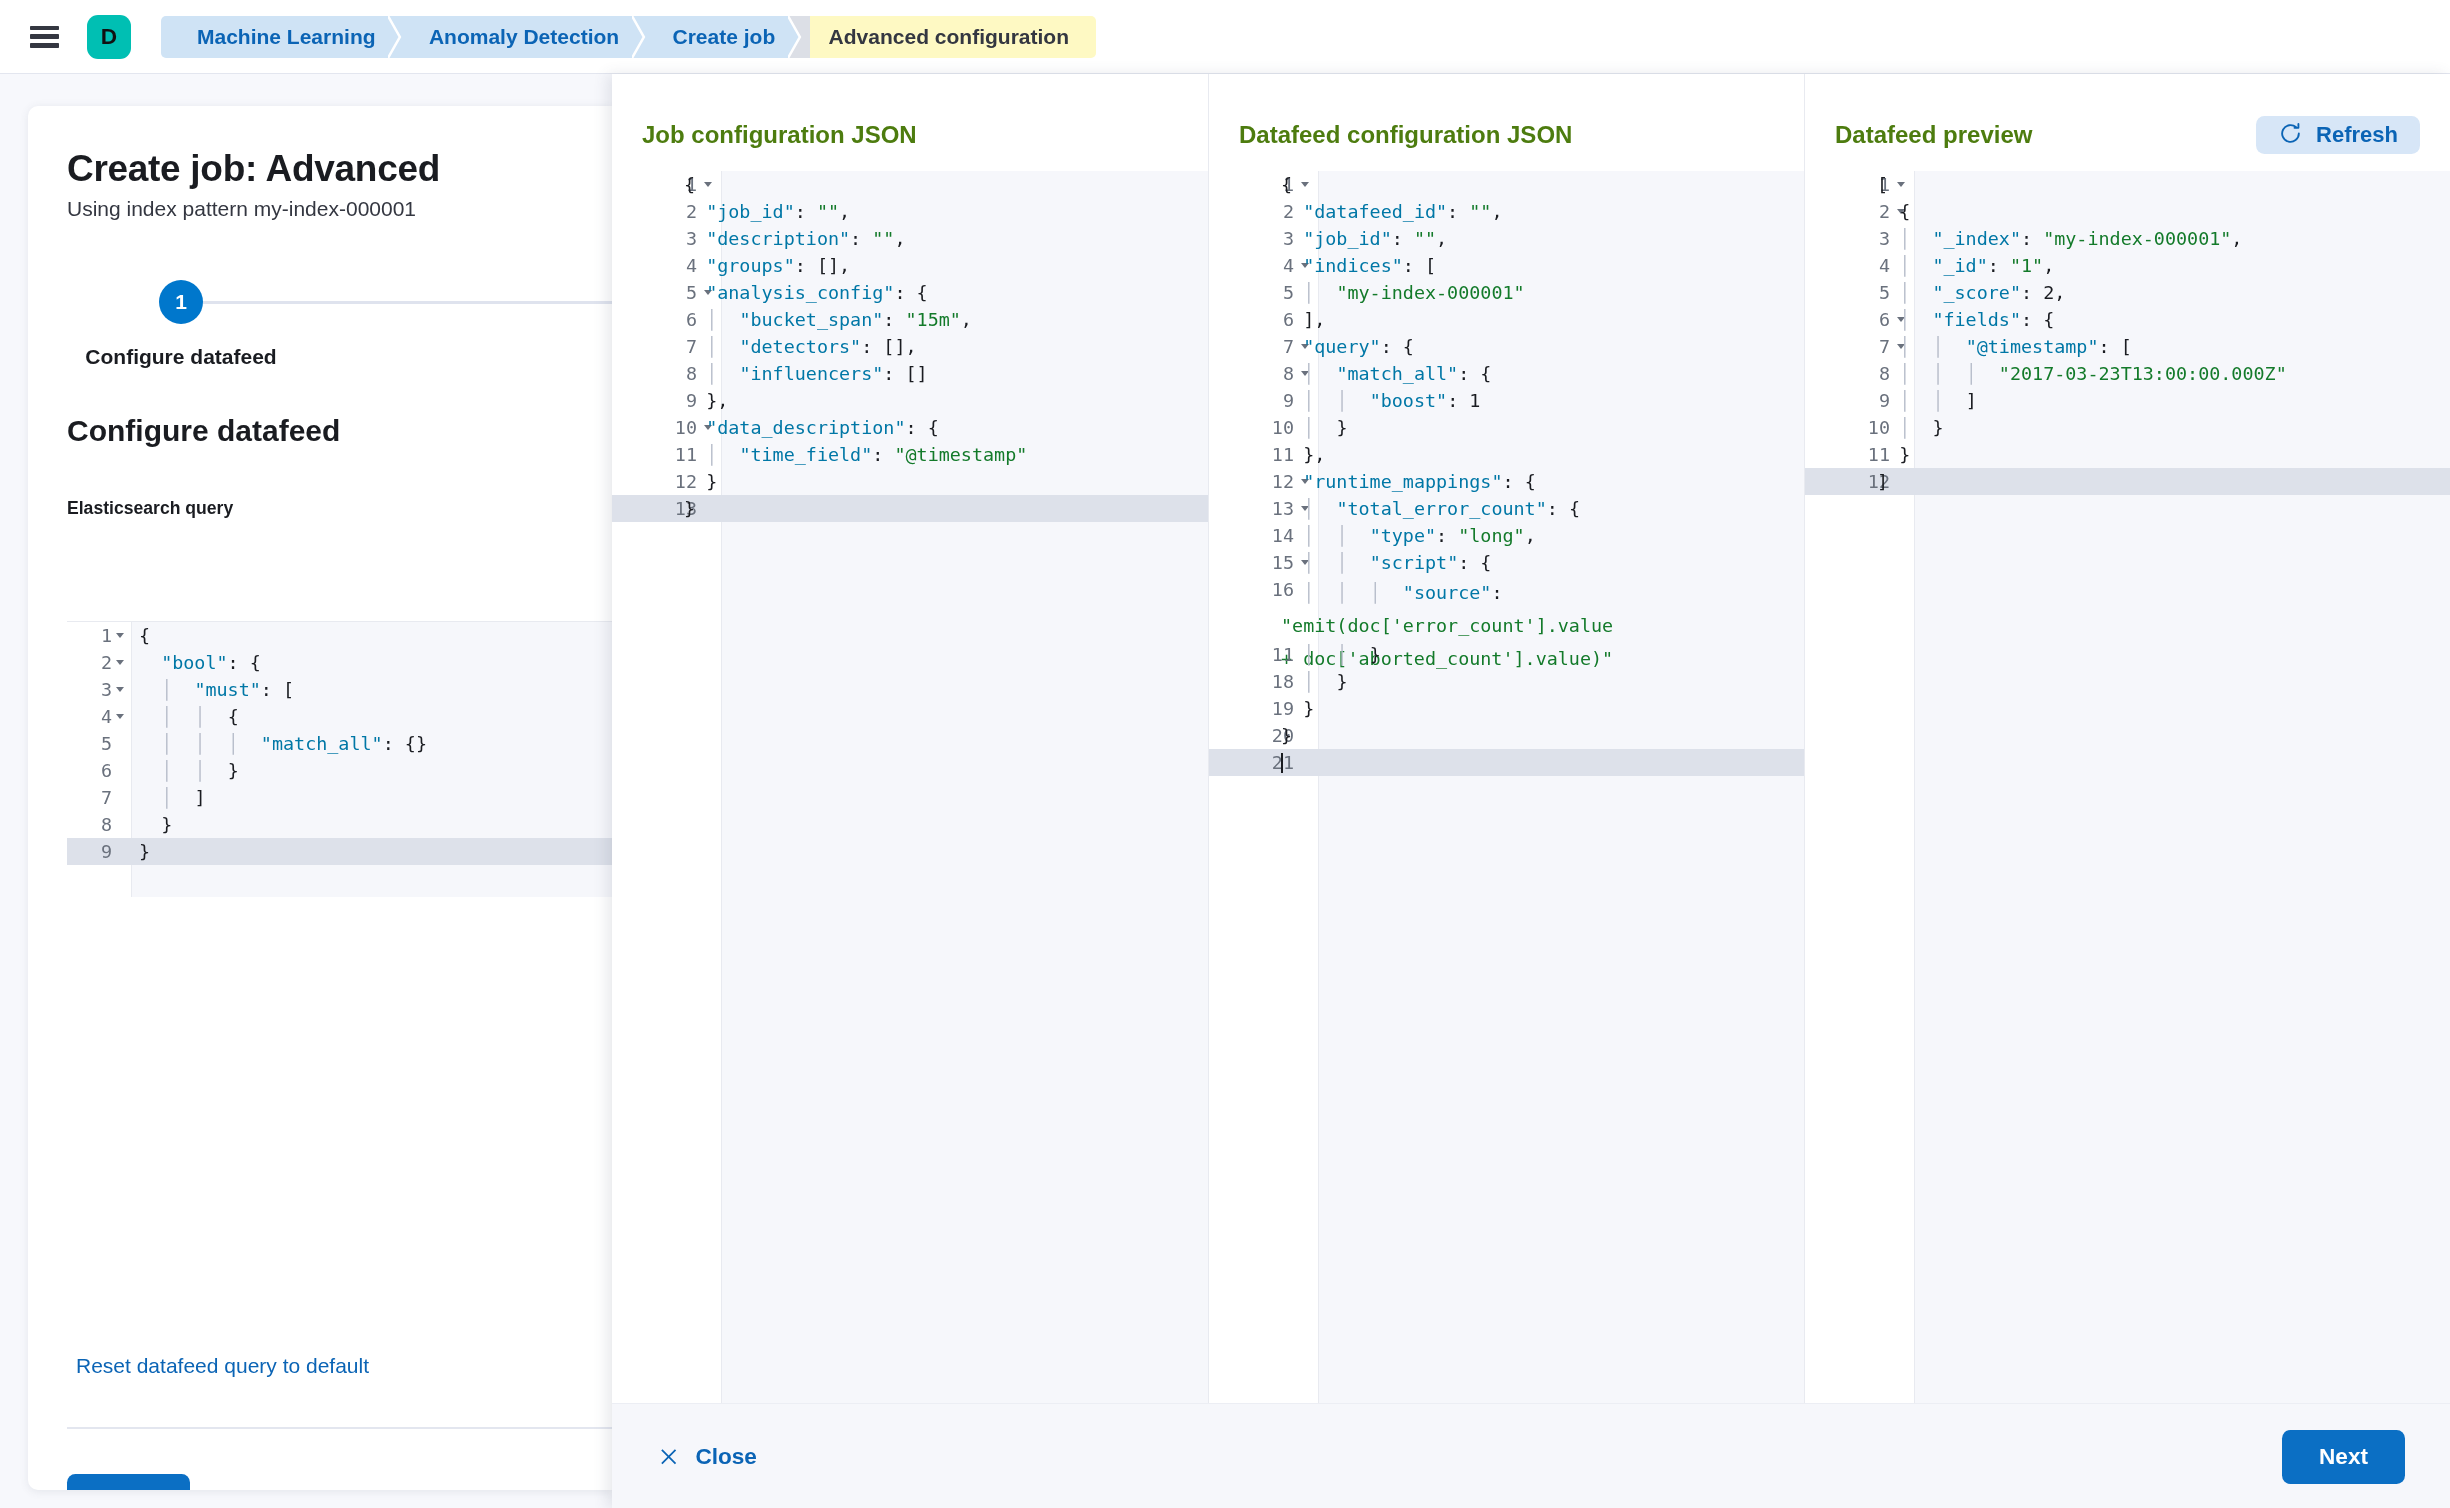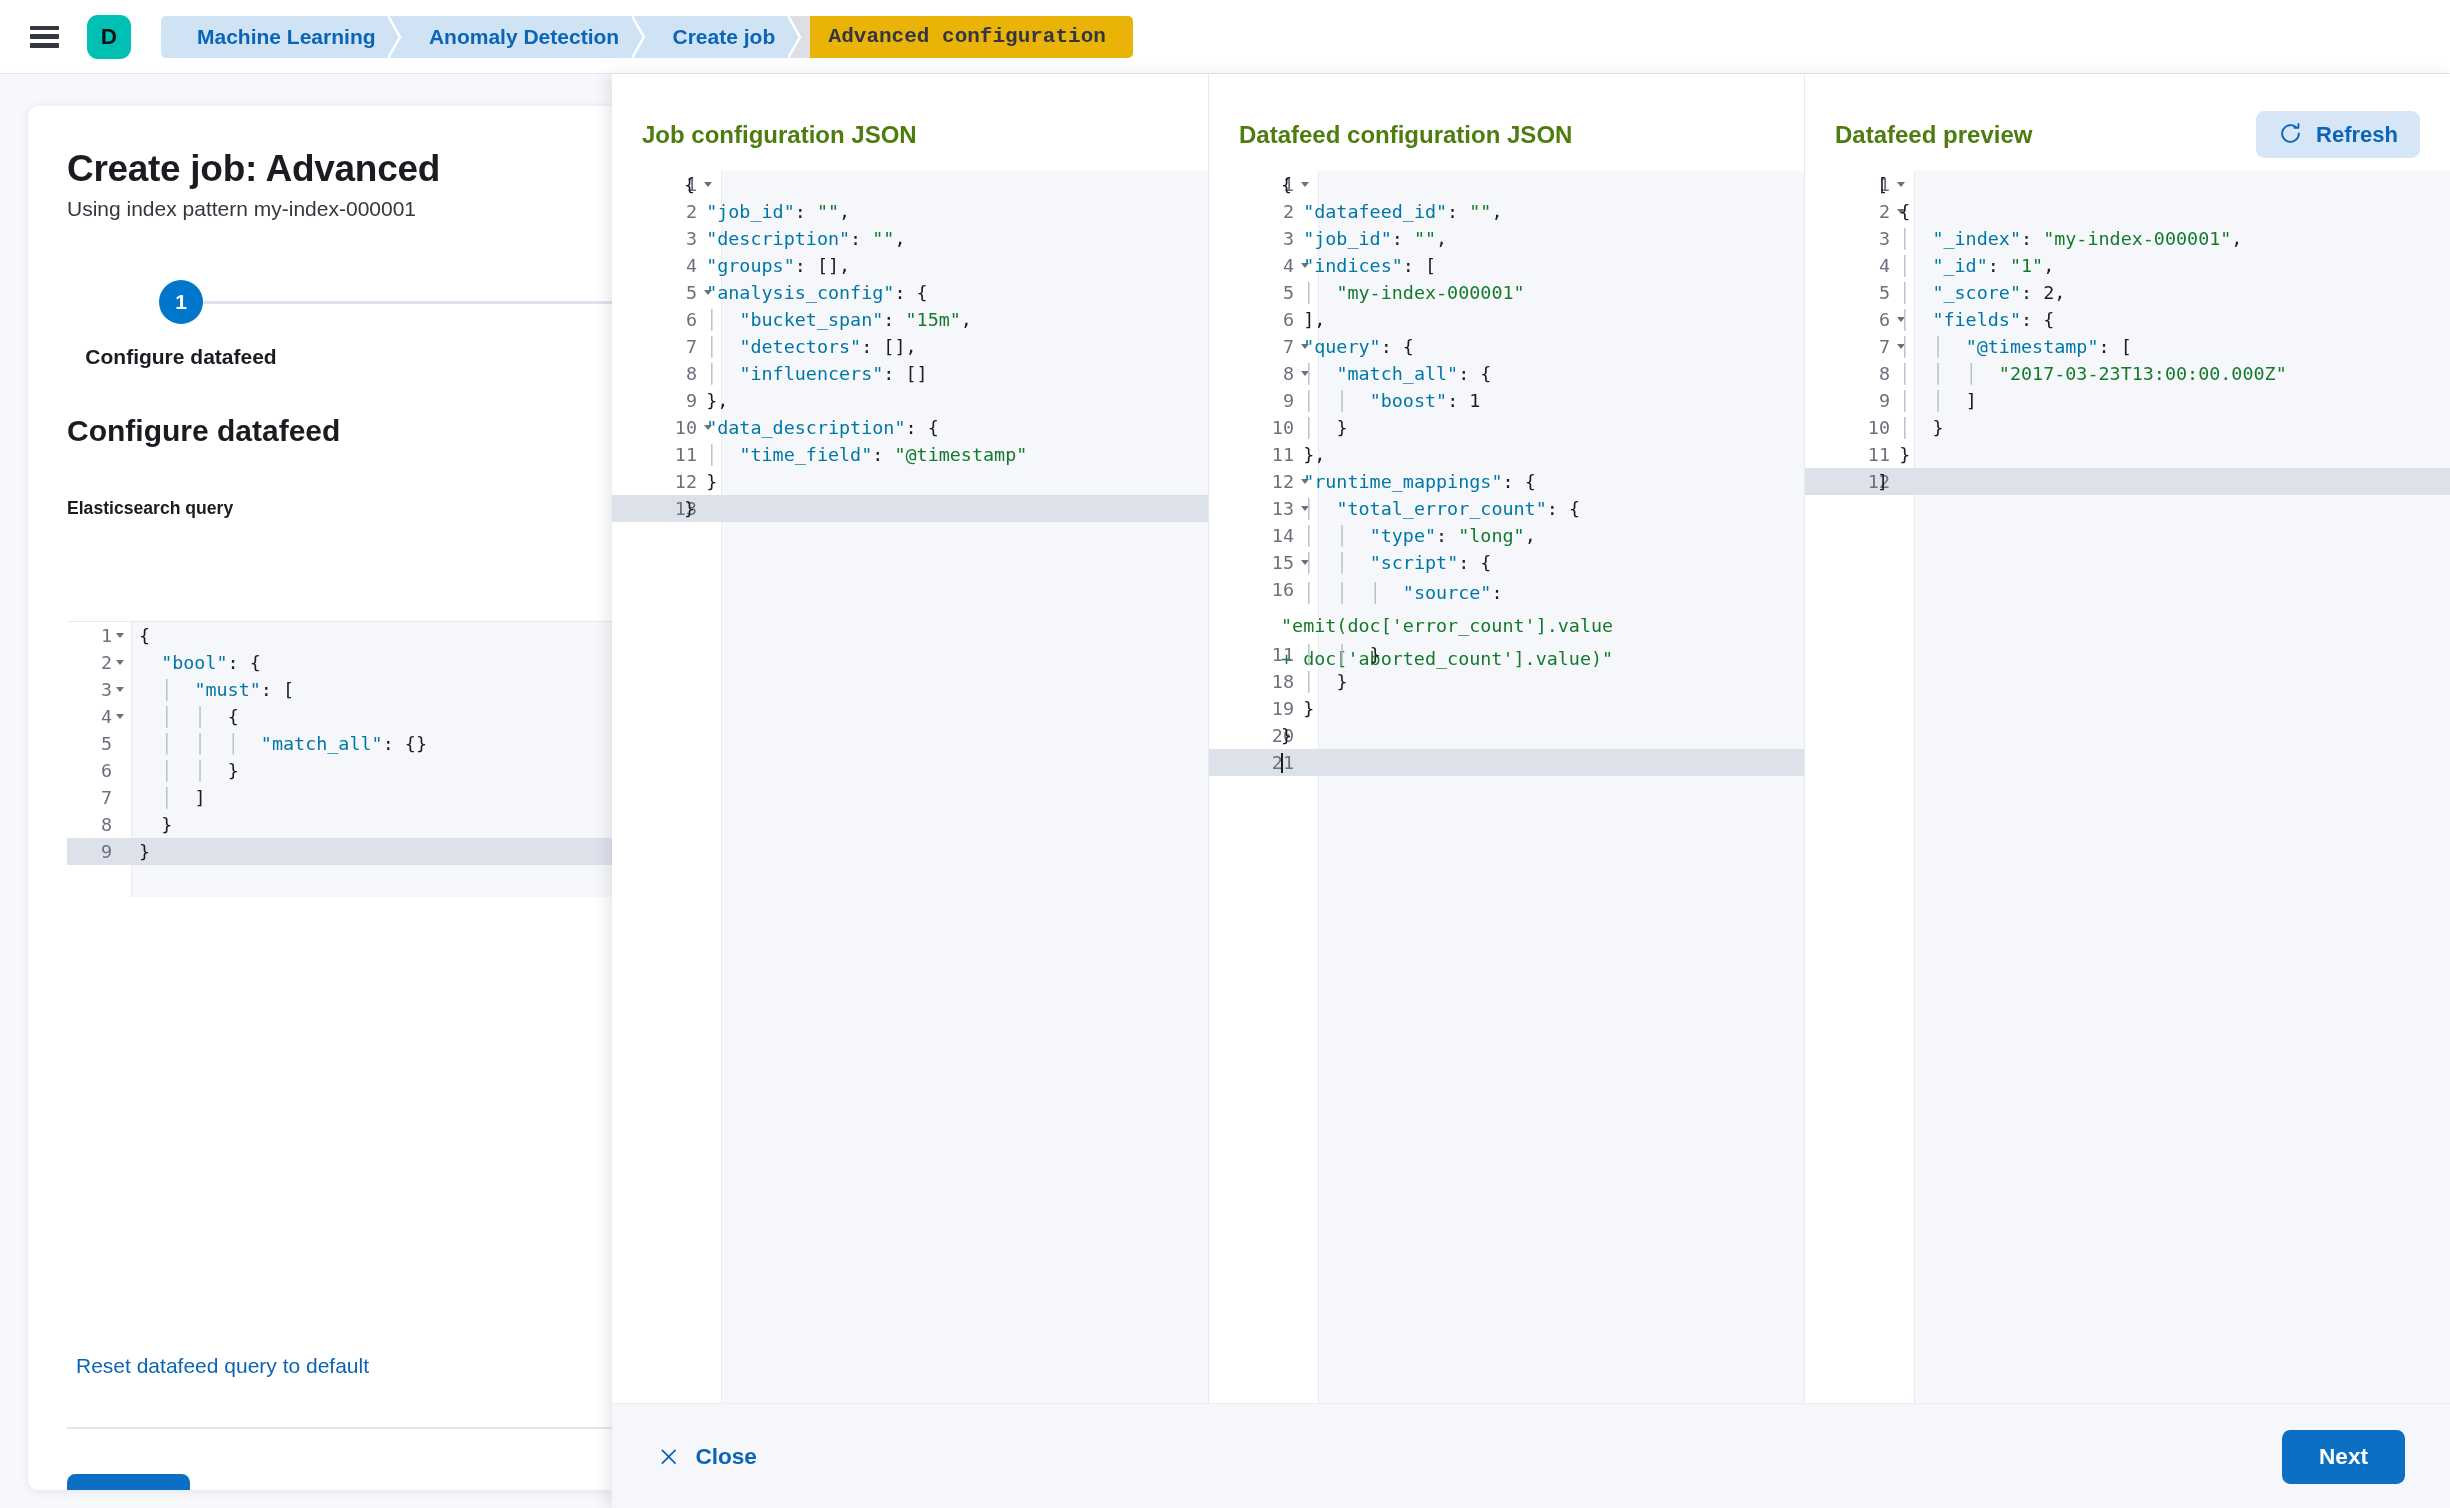--- a/index.html
+++ b/index.html
@@ -38,21 +38,21 @@
     position: relative;
     display: flex; align-items: center;
     background: #cfe3f5; color: #0b64b5;
     font-size: 21px; font-weight: 600;
     padding: 0 23.4px 0 30px;
     white-space: nowrap;
     cursor: pointer;
   }
   .crumb:first-child { border-radius: 5px 0 0 5px; padding-left: 36px; }
   .crumb:last-child { border-radius: 0 5px 5px 0; padding-right: 27px; }
-  .crumb.last { background: #eab308; color: #343741; font-weight: 600; cursor: default; font-family: Liberation Mono, monospace; }
+  .crumb.last { background: #fef9c3; color: #343741; font-weight: 600; cursor: default; }
   .crumb .arrow {
     position: absolute; right: -11px; top: 0; bottom: 0; width: 22px;
     z-index: 3;
   }
   .crumb .arrow svg { display: block; height: 42px; width: 22px; }
 
   
   .wizard-card {
     position: absolute; left: 28px; top: 106px;
     width: 584px; height: 1384px;
@@ -179,21 +179,21 @@
   }
   .col + .col { border-left: 0.8px solid #e8eaf0; }
   .col-head {
     display: flex; align-items: center; justify-content: space-between;
     padding: 0 30px 0 30px; height: 55px;
   }
   .col-title { font-size: 24px; font-weight: 700; color: #4d7c0f; white-space: nowrap; }
   .btn-refresh {
     display: flex; align-items: center; gap: 13.4px;
     background: #d7e6f7; color: #0b64b5; border: none; border-radius: 8.4px;
-    height: 47px; padding: 0 22px;
+    height: 38px; padding: 0 22px;
     font-family: "Liberation Sans", sans-serif;
     font-size: 22px; font-weight: 700; cursor: pointer;
   }
   .col-editor {
     position: absolute; left: 0; top: 97px; bottom: 0; right: 0;
   }
   .col-editor .gutter { width: 80px; margin-left: 30px; }
   .col-editor .ln-num { left: 30px; width: 55px; }
   .col-editor .fold { left: 92px; }
   .col-editor .codebg {

